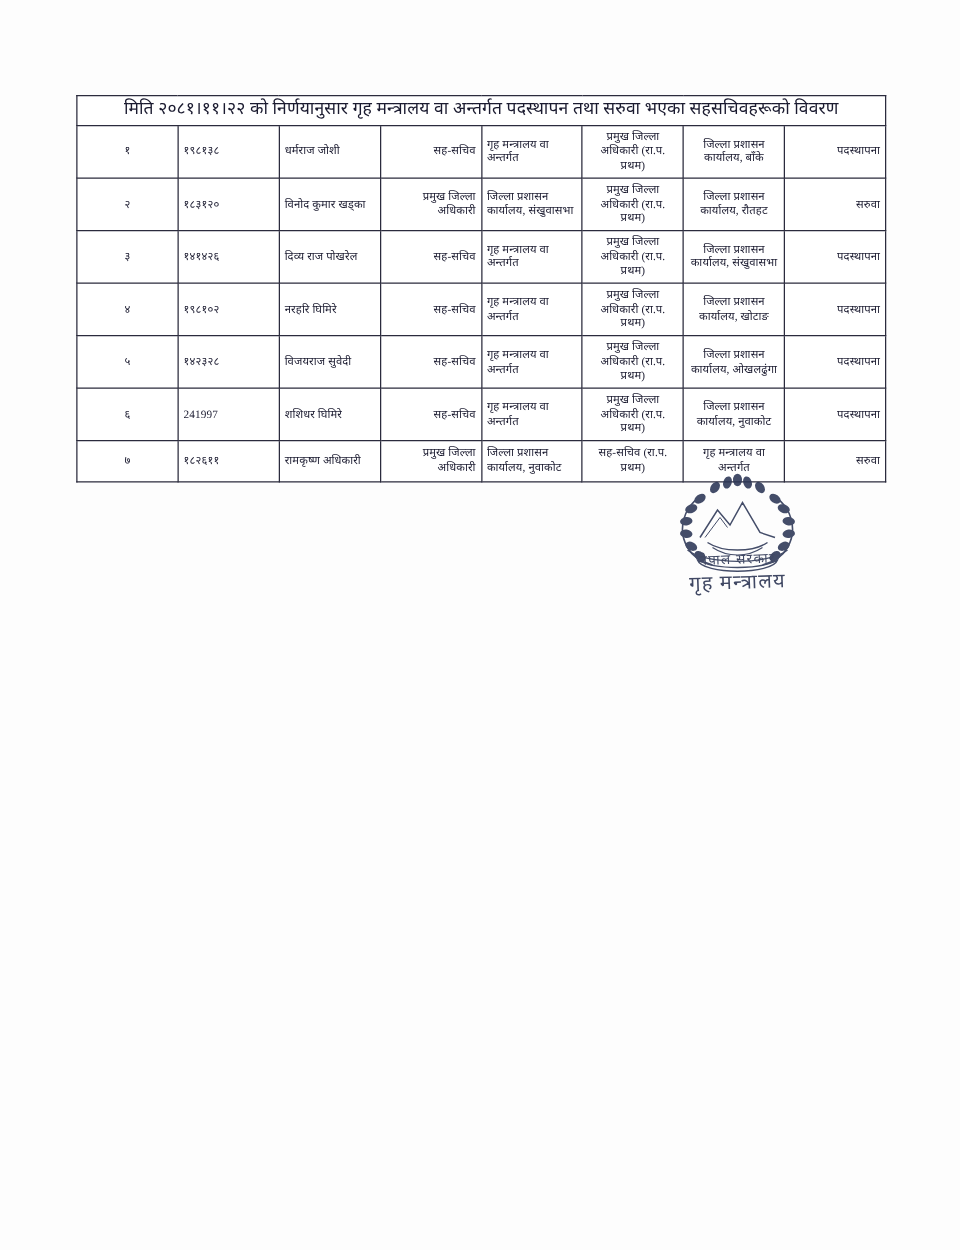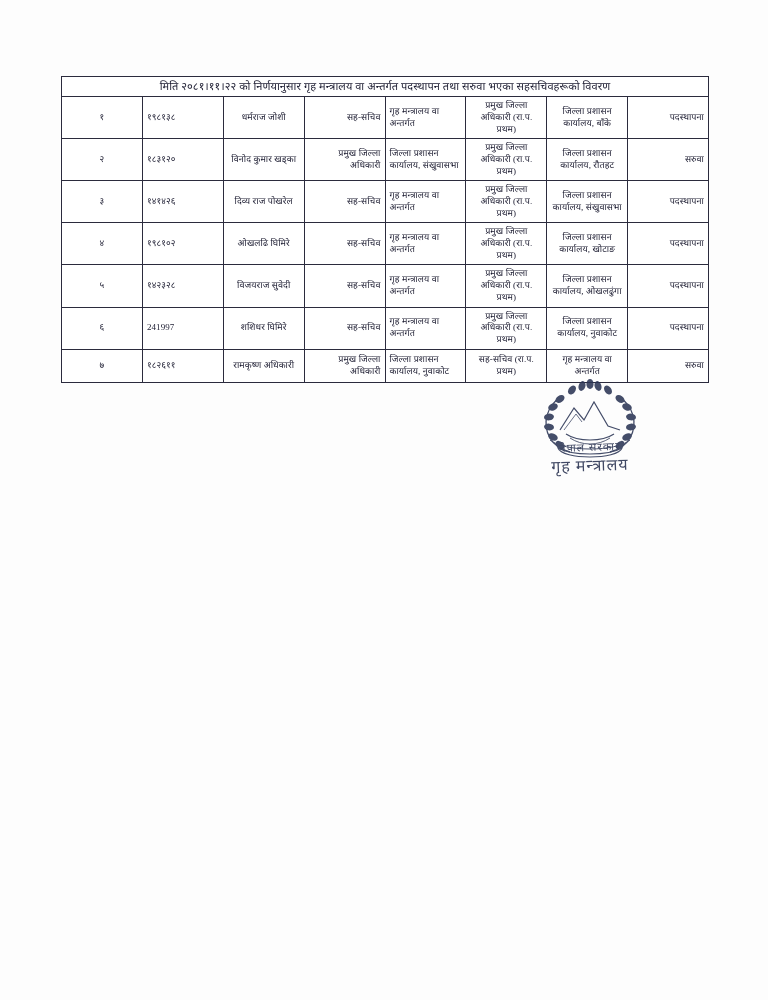--- a/index.html
+++ b/index.html
@@ -42,21 +42,21 @@
     border: 1px solid #2b2b3d;
     padding: 3px 4px;
     vertical-align: middle;
     font-weight: normal;
     color: #1b1b30;
     letter-spacing: 0.1px;
   }
 
   .title-cell {
     text-align: center;
-    font-size: 11px;
+    font-size: 14px;
     padding: 5px 4px 5px 4px;
     line-height: 1.2;
     letter-spacing: 0.2px;
   }
 
   .head-row td {
     text-align: center;
     font-size: 9.5px;
     height: 21px;
     line-height: 1.15;
@@ -64,21 +64,21 @@
   }
 
   .body-row td {
     font-size: 9px;
     line-height: 1.3;
     height: 26px;
   }
 
   .c-sn     { width: 30px;  text-align: center; }
   .c-code   { width: 48px;  text-align: left; }
-  .c-name   { width: 70px;  text-align: center; padding-left: 5px; }
+  .c-name   { width: 70px;  text-align: left; padding-left: 5px; }
   .c-post   { width: 86px;  text-align: right; padding-left: 5px; }
   .c-office { width: 130px; text-align: left; padding-left: 5px; }
   .c-newpost{ width: 126px; text-align: center; padding-left: 5px; }
   .c-newoff { width: 130px; text-align: center; padding-left: 5px; }
   .c-remark { width: 54px;  text-align: right; padding-left: 4px; font-size: 8.5px; }
 
   
   .seal {
     position: absolute;
     left: 524px;
@@ -152,21 +152,21 @@
           <td class="c-post">सह-सचिव</td>
           <td class="c-office">गृह मन्त्रालय वा अन्तर्गत</td>
           <td class="c-newpost">प्रमुख जिल्ला अधिकारी (रा.प. प्रथम)</td>
           <td class="c-newoff">जिल्ला प्रशासन कार्यालय, संखुवासभा</td>
           <td class="c-remark">पदस्थापना</td>
         </tr>
 
         <tr class="body-row">
           <td class="c-sn">४</td>
           <td class="c-code">१९८१०२</td>
-          <td class="c-name">ओखलढि घिमिरे</td>
+          <td class="c-name">नरहरि घिमिरे</td>
           <td class="c-post">सह-सचिव</td>
           <td class="c-office">गृह मन्त्रालय वा अन्तर्गत</td>
           <td class="c-newpost">प्रमुख जिल्ला अधिकारी (रा.प. प्रथम)</td>
           <td class="c-newoff">जिल्ला प्रशासन कार्यालय, खोटाङ</td>
           <td class="c-remark">पदस्थापना</td>
         </tr>
 
         <tr class="body-row">
           <td class="c-sn">५</td>
           <td class="c-code">१४२३२८</td>

